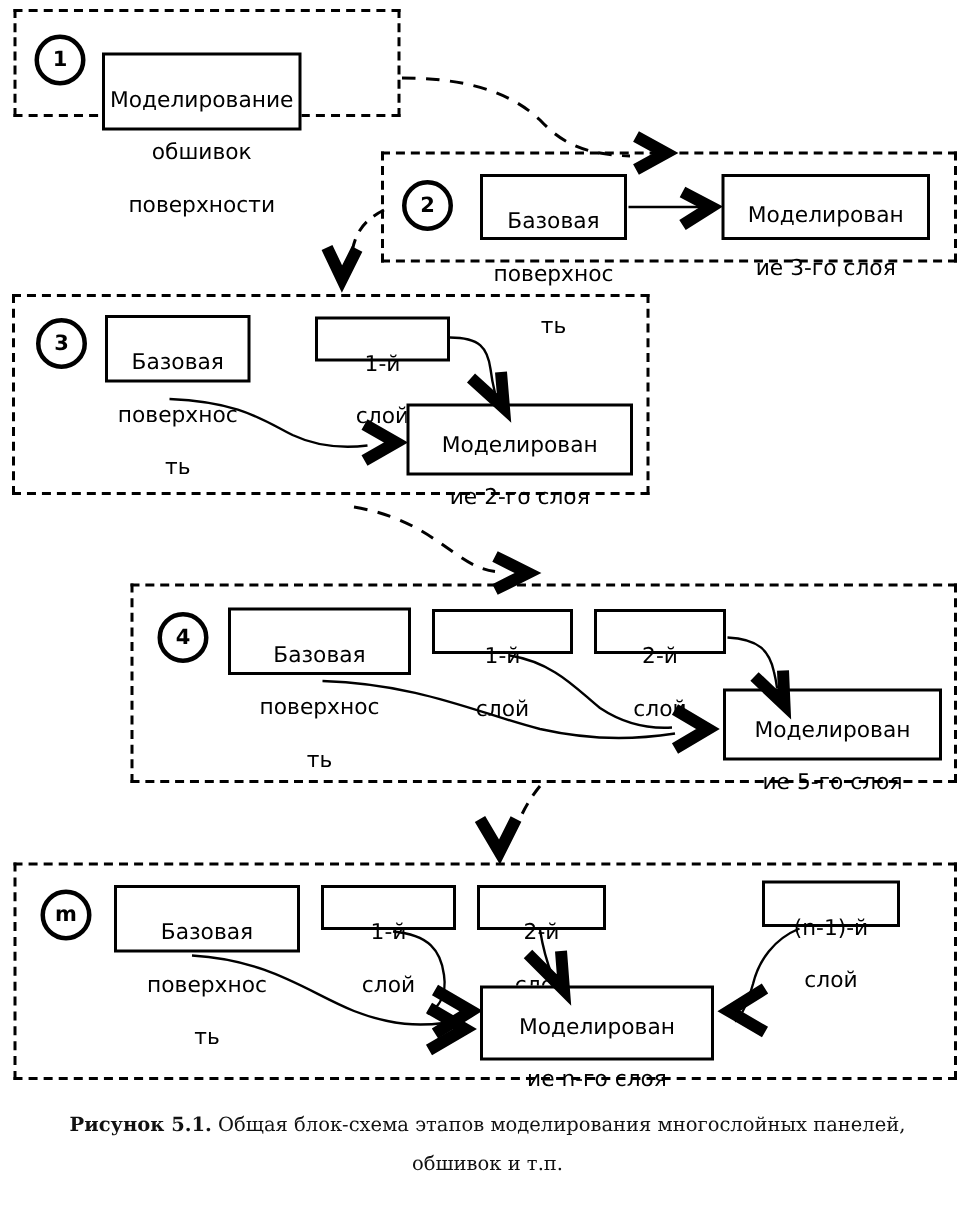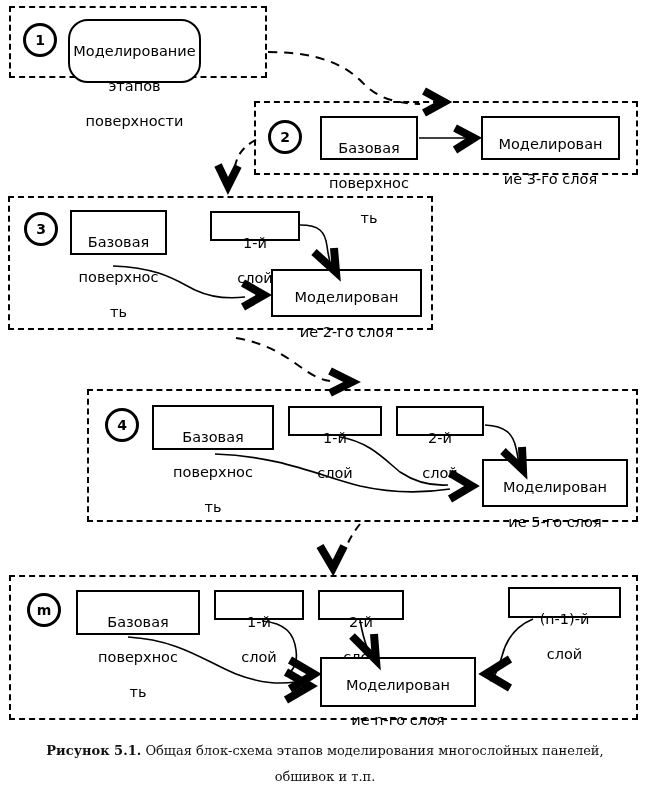--- a/index.html
+++ b/index.html
@@ -99,24 +99,24 @@
 </style>
 </head>
 <body>
 
 <div id="diagram-root">
 
   <div class="stage" style="left:9px; top:6px; width:258px; height:72px;"></div>
   <div class="stage-badge" style="left:23px; top:23px;">
     <span>1</span>
   </div>
-  <div class="node overflow-text" style="left:68px; top:19px; width:133px; height:64px;border-radius:20px;">
+  <div class="node overflow-text" style="left:68px; top:35px; width:133px; height:52px;">
     <span>
       <span>Моделирование</span><br>
-      <span>этапов</span><br>
+      <span>обшивок</span><br>
       <span>поверхности</span>
     </span>
   </div>
 
   <div class="stage" style="left:254px; top:101px; width:384px; height:74px;"></div>
   <div class="stage-badge" style="left:268px; top:120px;">
     <span>2</span>
   </div>
   <div class="node overflow-text" style="left:320px; top:116px; width:98px; height:44px;">
     <span>
@@ -202,21 +202,21 @@
       <span>1-й</span><br>
       <span>слой</span>
     </span>
   </div>
   <div class="node overflow-text" style="left:318px; top:590px; width:86px; height:30px;">
     <span>
       <span>2-й</span><br>
       <span>слой</span>
     </span>
   </div>
-  <div class="node overflow-text" style="left:508px; top:587px; width:113px; height:31px;">
+  <div class="node overflow-text" style="left:508px; top:587px; width:92px; height:31px;">
     <span>
       <span>(n-1)-й</span><br>
       <span>слой</span>
     </span>
   </div>
   <div class="node centered" style="left:320px; top:657px; width:156px; height:50px;">
     <span>
       <span>Моделирован</span><br>
       <span>ие n-го слоя</span>
     </span>

